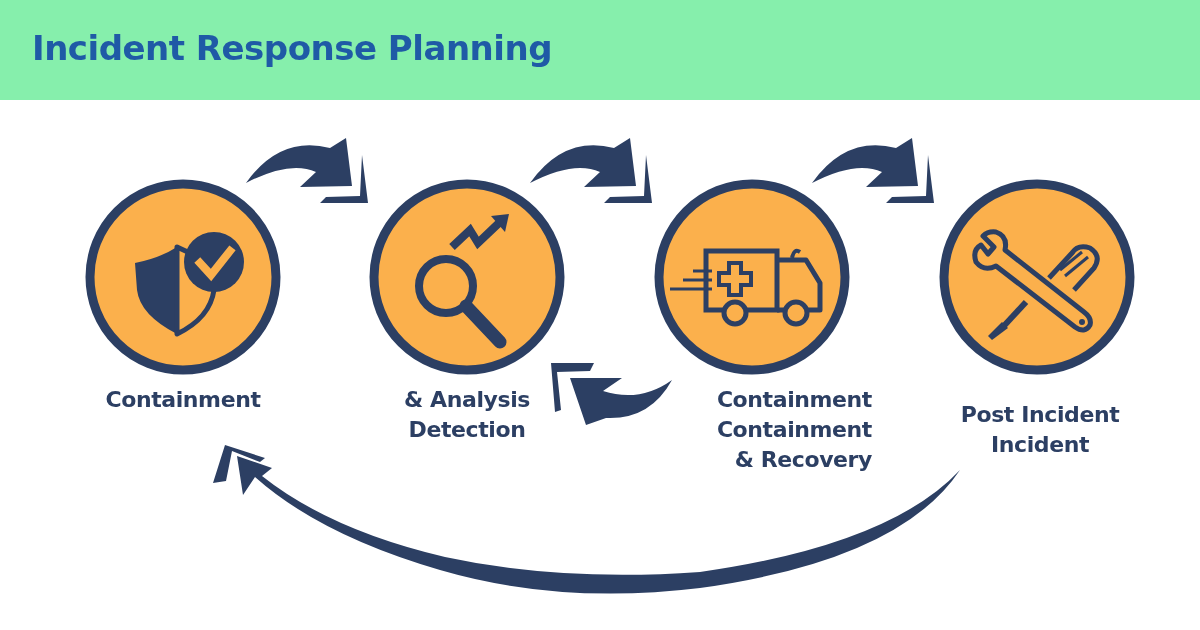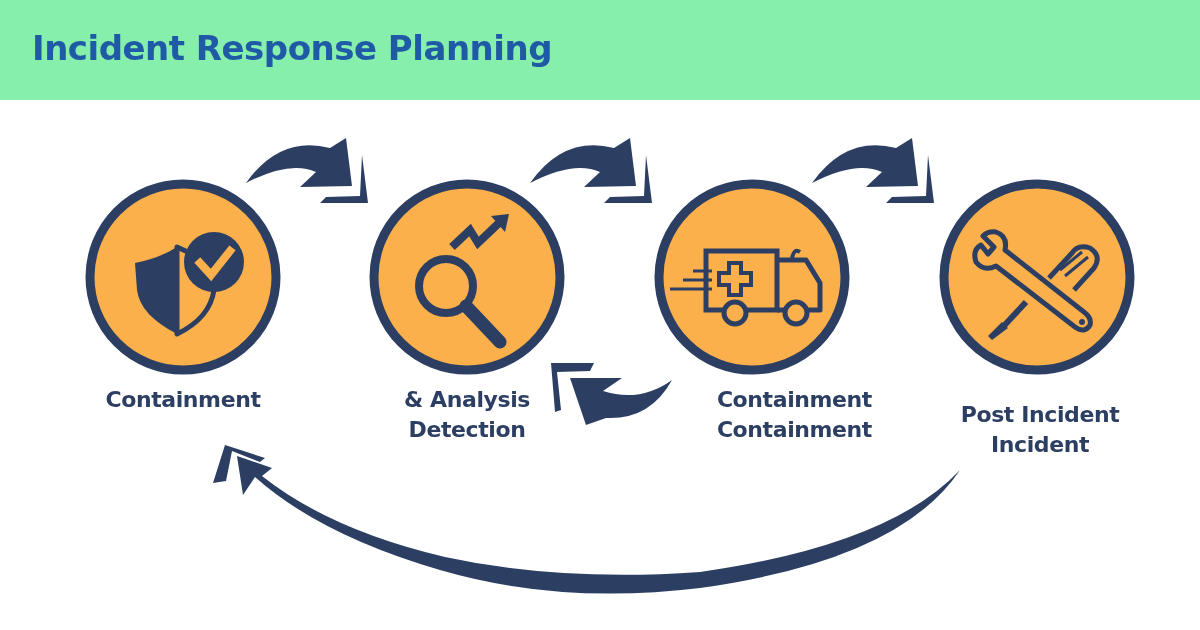--- a/index.html
+++ b/index.html
@@ -94,17 +94,18 @@
 <div class="label" style="left:83px; top:385px; width:200px;">
   <div>Containment</div>
 </div>
 <div class="label" style="left:362px; top:385px; width:210px;">
   <div>&amp; Analysis</div>
   <div>Detection</div>
 </div>
 <div class="label" style="left:652px; top:385px; width:220px;text-align:right;">
   <div>Containment</div>
   <div>Containment</div>
+  <div>&amp; Recovery</div>
 </div>
 <div class="label" style="left:935px; top:385px; width:210px;margin-top:15px;">
   <div>Post Incident</div>
   <div>Incident</div>
 </div>
 
 </body></html>

